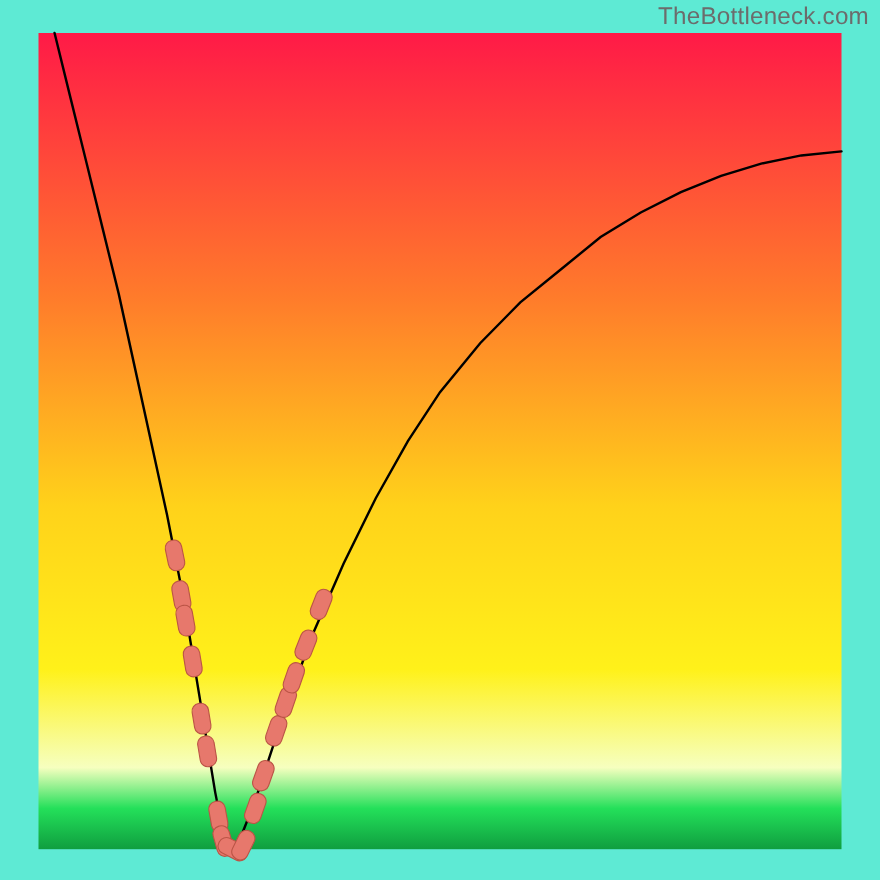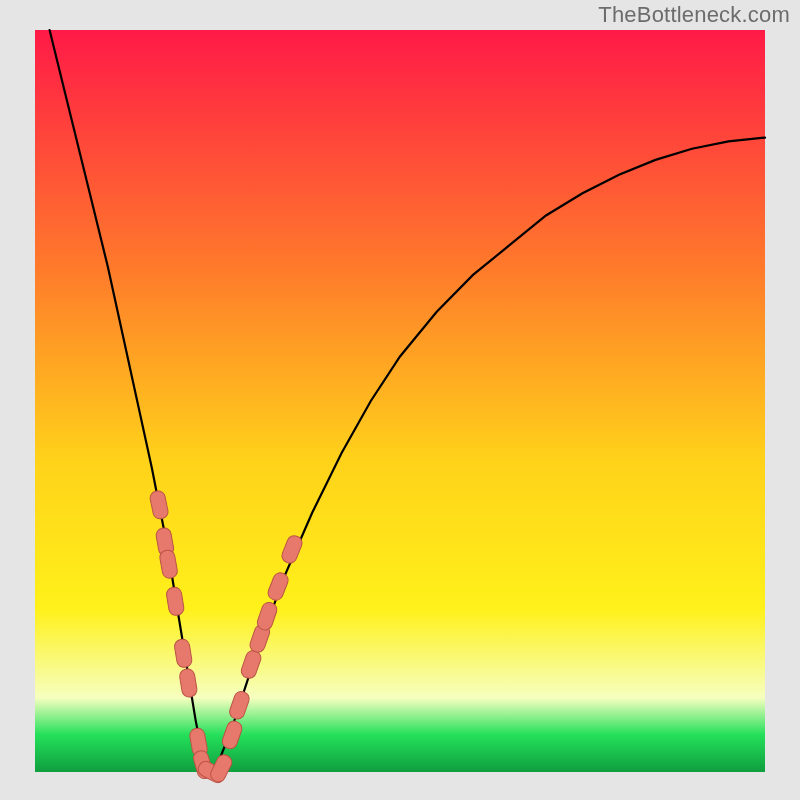--- a/index.html
+++ b/index.html
@@ -10,21 +10,21 @@
     background: #000;
     overflow: hidden;
     font-family: Arial, Helvetica, sans-serif;
   }
   .frame {
     position: absolute;
     left: 0;
     top: 0;
     width: 800px;
     height: 800px;
-    background: #e5e5e5;
+    background: #5eead4;
   }
   .watermark {
     position: absolute;
     top: 2px;
     right: 10px;
     color: #6c6c6c;
     font-size: 22px;
     letter-spacing: 0.2px;
     font-weight: 500;
     user-select: none;

